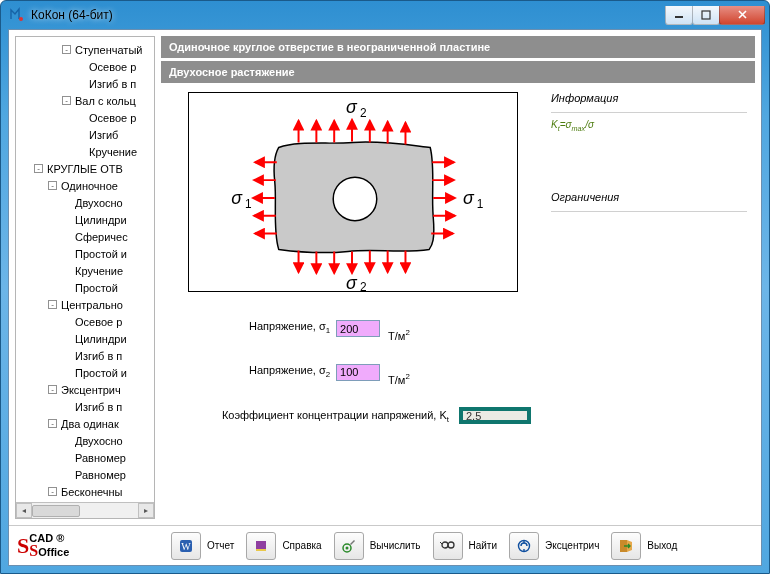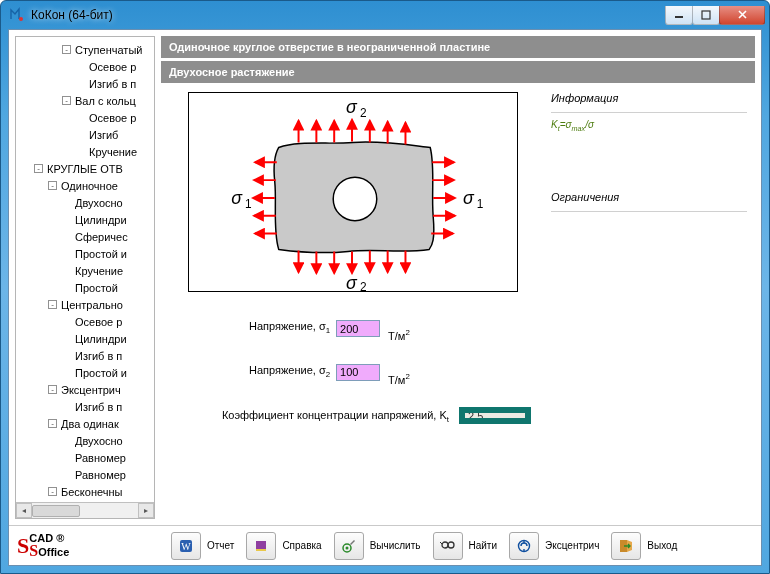--- a/index.html
+++ b/index.html
@@ -47,21 +47,21 @@
   .panels { flex:1; display:flex; gap:10px; padding:6px 4px 4px 4px; }
   .left-col { flex:1; display:flex; flex-direction:column; }
   .right-col { width:200px; display:flex; flex-direction:column; gap:16px; padding-right:4px;font-style:italic; }
   .diagram-box { width:330px; height:200px; border:1px solid #000; background:#fff; margin:0 auto; }
   .inputs { margin-top:28px; display:flex; flex-direction:column; gap:22px; font-size:11px; color:#000; }
   .row { display:flex; align-items:flex-start; }
   .row .lab { text-align:right; margin-right:6px; }
   .row input { width:44px; height:17px; border:1px solid #7e9db9; font-size:11px; padding:0 3px; background:#f0abfc; }
   .row .unit { margin-left:8px;margin-top:8px; }
   .kt-row { display:flex; align-items:flex-end; justify-content:flex-end; gap:10px; font-size:11px; }
-  .kt-row input { width:72px; height:17px; border:6px solid #0f766e; font-size:11px; padding:0 3px;
+  .kt-row input { width:72px; height:17px; border:4px solid #0f766e; font-size:11px; padding:0 3px;
     background:#ebebe4; color:#333; }
   .group-title { font-size:11px; color:#000; margin-bottom:8px; }
   .group-body { font-size:10px; color:#4d7c0f; }
   .sep { height:1px; background:#d0d0d0; margin:2px 0 6px 0; }
 
   .bottombar { height:40px; border-top:1px solid #c9c9c9; background:#fff;
     display:flex; align-items:center; padding:0 8px; gap:10px; }
   .logo { width:90px; display:flex; align-items:center; font-weight:bold; font-size:14px; }
   .logo .s { color:#c00; font-size:22px; font-weight:bold; font-family:Georgia, serif; }
   .logo .rest { line-height:0.95; font-size:11px; }

